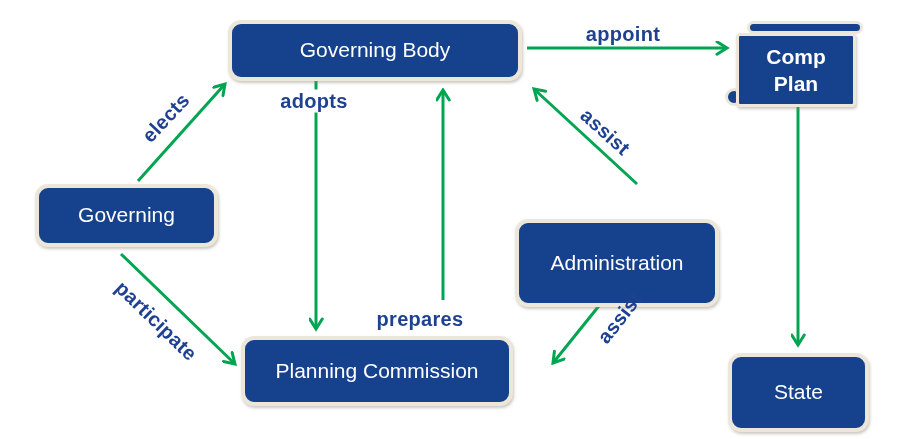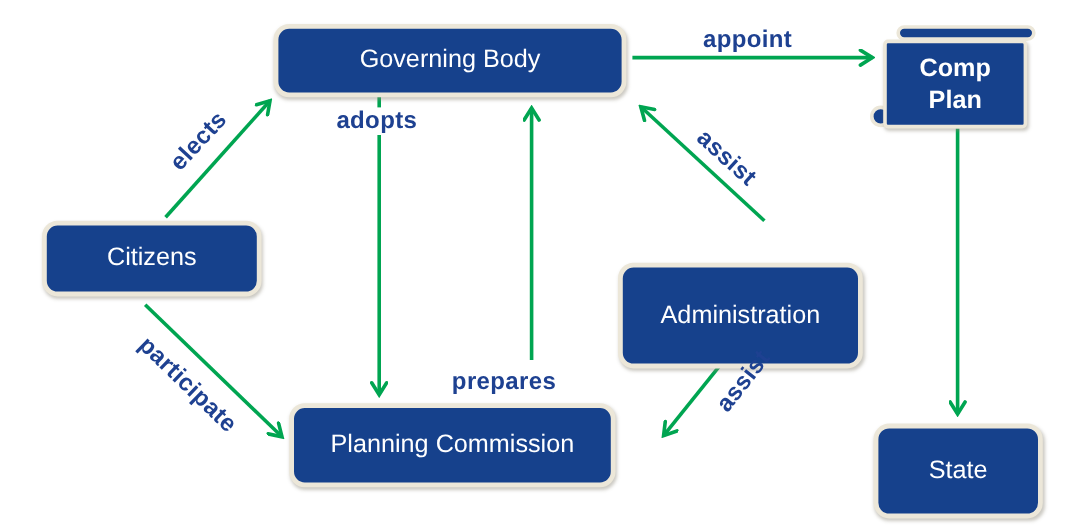--- a/index.html
+++ b/index.html
@@ -81,21 +81,21 @@
   <div id="node-comp">
     <div class="scroll-bar"></div>
     <div class="scroll-curl"></div>
     <div class="scroll-body">
       <span>Comp</span>
       <span>Plan</span>
     </div>
   </div>
 
   <div class="node" id="node-citizens">
-    <span>Citizens</span>
+    <span>Governing</span>
   </div>
 
   <div class="node" id="node-admin">
     <span>Administration</span>
   </div>
 
   <div class="node" id="node-planning">
     <span>Planning Commission</span>
   </div>
 

